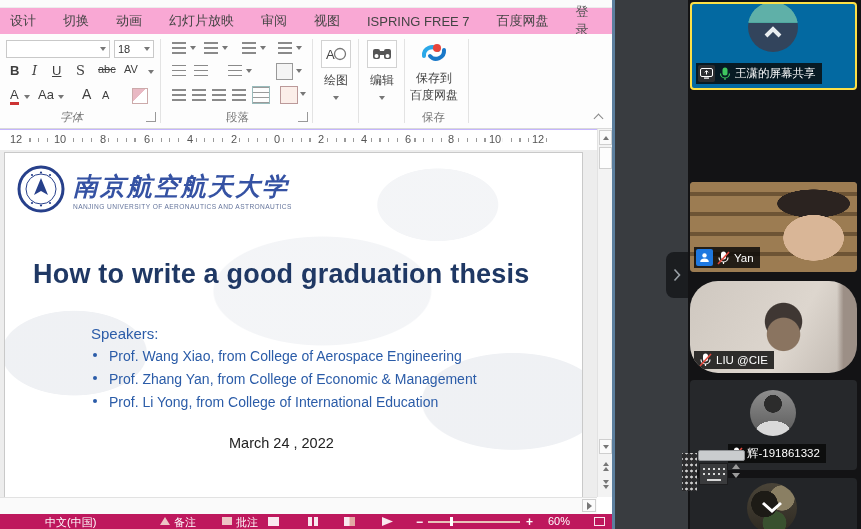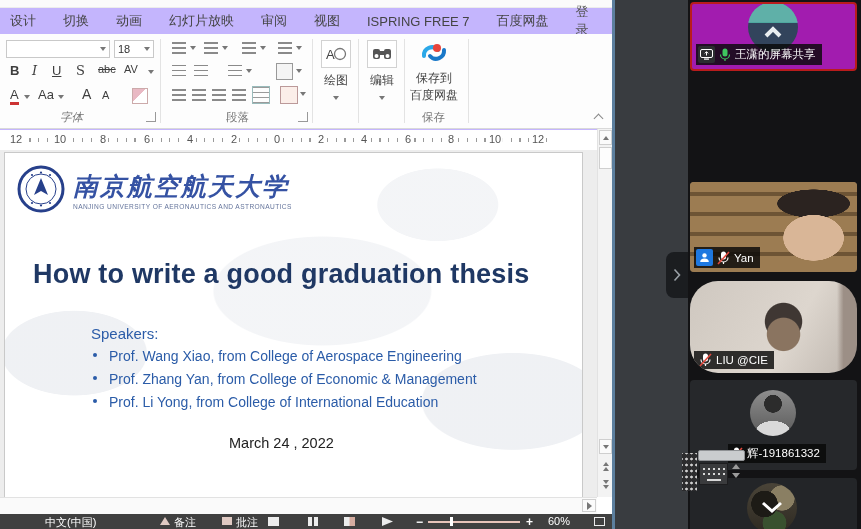--- a/index.html
+++ b/index.html
@@ -1,21 +1,21 @@
 <!DOCTYPE html>
 <html><head>
 <meta charset="utf-8">
 <style>
   html,body{margin:0;padding:0;background:#000;}
   #root{position:relative;width:861px;height:529px;overflow:hidden;
         font-family:"Liberation Sans",sans-serif;background:#131315;}
   
   #ppt{position:absolute;left:0;top:0;width:612px;height:529px;background:#fff;}
   .titlebar-sliver{position:absolute;left:0;top:0;width:612px;height:7px;background:#fbfbfb;border-bottom:1px solid #ececec;}
-  .menubar{position:absolute;left:0;top:8px;width:612px;height:26px;background:#c4b5fd;display:flex;align-items:center;gap:27px;padding-left:10px;box-sizing:border-box;font-size:13px;color:#444;}
+  .menubar{position:absolute;left:0;top:8px;width:612px;height:26px;background:#f9a8d4;display:flex;align-items:center;gap:27px;padding-left:10px;box-sizing:border-box;font-size:13px;color:#444;}
   .menubar .tab{white-space:nowrap;cursor:default;}
   .login{margin-left:auto;padding-right:14px;color:#555;}
   .ribbon{position:absolute;left:0;top:34px;width:612px;height:94px;background:#fdfdfd;border-bottom:1px solid #d9d9d9;font-size:12px;color:#555;}
   .vdiv{position:absolute;top:5px;height:84px;width:1px;background:#e3e3e3;}
   .combo{position:absolute;height:18px;border:1px solid #c9c9c9;background:#fff;font-size:11px;color:#333;display:flex;align-items:center;padding:0 3px;box-sizing:border-box;}
   .combo .arr{margin-left:auto;}
   .tri-d{width:0;height:0;border-left:3.5px solid transparent;border-right:3.5px solid transparent;border-top:4px solid #777;display:inline-block;}
   .tri-r{width:0;height:0;border-top:4px solid transparent;border-bottom:4px solid transparent;border-left:5px solid #555;display:inline-block;}
   .rbtn{position:absolute;font-size:13px;color:#3e3e3e;}
   .grp-label{position:absolute;top:76px;font-size:11.5px;color:#777;}
@@ -49,21 +49,21 @@
   .slide-date{position:absolute;left:224px;top:282px;font-size:14.5px;color:#222;}
   
   .vscroll{position:absolute;left:597px;top:129px;width:15px;height:368px;background:#f3f3f3;border-left:1px solid #e2e2e2;}
   .sbtn{position:absolute;left:1px;width:13px;height:15px;background:#fbfbfb;border:1px solid #cfcfcf;box-sizing:border-box;display:flex;align-items:center;justify-content:center;}
   .tri-u-s{width:0;height:0;border-left:3.5px solid transparent;border-right:3.5px solid transparent;border-bottom:4px solid #777;}
   .tri-d-s{width:0;height:0;border-left:3.5px solid transparent;border-right:3.5px solid transparent;border-top:4px solid #777;}
   .vthumb{position:absolute;left:1px;top:18px;width:13px;height:22px;background:#fdfdfd;border:1px solid #cfcfcf;box-sizing:border-box;}
   .hscroll{position:absolute;left:0;top:497px;width:597px;height:16px;background:#fafafa;border-top:1px solid #e2e2e2;border-bottom:1px solid #e2e2e2;}
   .hbtn{position:absolute;right:1px;top:1px;width:14px;height:13px;background:#fbfbfb;border:1px solid #cfcfcf;box-sizing:border-box;display:flex;align-items:center;justify-content:center;}
   
-  .statusbar{position:absolute;left:0;top:514px;width:612px;height:15px;background:#404040;color:#fff;font-size:11px;}
+  .statusbar{position:absolute;left:0;top:514px;width:612px;height:15px;background:#be185d;color:#fff;font-size:11px;}
   .st{position:absolute;top:1px;white-space:nowrap;}
   .stic{position:absolute;top:3px;width:10px;height:8px;background:#f2d9d2;opacity:.9;}
   .zoom-track{position:absolute;top:7px;left:428px;width:92px;height:1.5px;background:#e8c4ba;}
   .zoom-thumb{position:absolute;top:3px;left:450px;width:3px;height:9px;background:#fff;}
   .zoom-sign{position:absolute;top:1px;color:#fff;font-size:12px;font-weight:bold;}
   
   .win-border{position:absolute;left:612px;top:0;width:3px;height:529px;background:#5C7F9E;}
   .gap-panel{position:absolute;left:615px;top:0;width:73px;height:529px;background:#393C40;}
   .collapse-tab{position:absolute;left:666px;top:252px;width:22px;height:46px;background:#1B1D20;border-radius:8px 0 0 8px;display:flex;align-items:center;justify-content:center;}
   .tiles-col{position:absolute;left:688px;top:0;width:173px;height:529px;background:#131315;}
@@ -299,21 +299,21 @@
   <div class="win-border"></div>
   <div class="gap-panel"></div>
   <div class="collapse-tab">
     <svg width="8" height="14" viewBox="0 0 8 14">
         <polyline points="1.5,1.5 6.5,7 1.5,12.5" fill="none" stroke="#9aa0a6" stroke-width="1.6"></polyline>
       </svg>
   </div>
 
   <div class="tiles-col">
 
-    <div class="tile" style="top:2px;height:69px;border:2px solid #b91c1c;background:#a21caf;">
+    <div class="tile" style="top:2px;height:88px;border:2px solid #fde047;background:#0369a1;">
       <div class="avatar" style="left:56px;top:-2px;width:50px;height:50px;background:linear-gradient(#4fa8a0 0 42%,#32445c 42%),repeating-linear-gradient(115deg,#dfe5ea 0 5px,#3c4d63 5px 12px);background-blend-mode:normal;">
         <svg width="50" height="50" viewBox="0 0 50 50" style="position:absolute;left:0;top:0;">
             <rect y="0" width="50" height="20" fill="#5fb0a8"></rect>
             <polyline points="18,34 25,27 32,34" fill="none" stroke="#e8edf0" stroke-width="4"></polyline>
           </svg>
       </div>
       <div class="namelabel">
         <span class="badge" style="background:#2b2d30;">
           <svg width="13" height="11" viewBox="0 0 13 11">
               <rect x="0.5" y="0.5" width="12" height="8" rx="1.5" fill="none" stroke="#fff" stroke-width="1"></rect>

